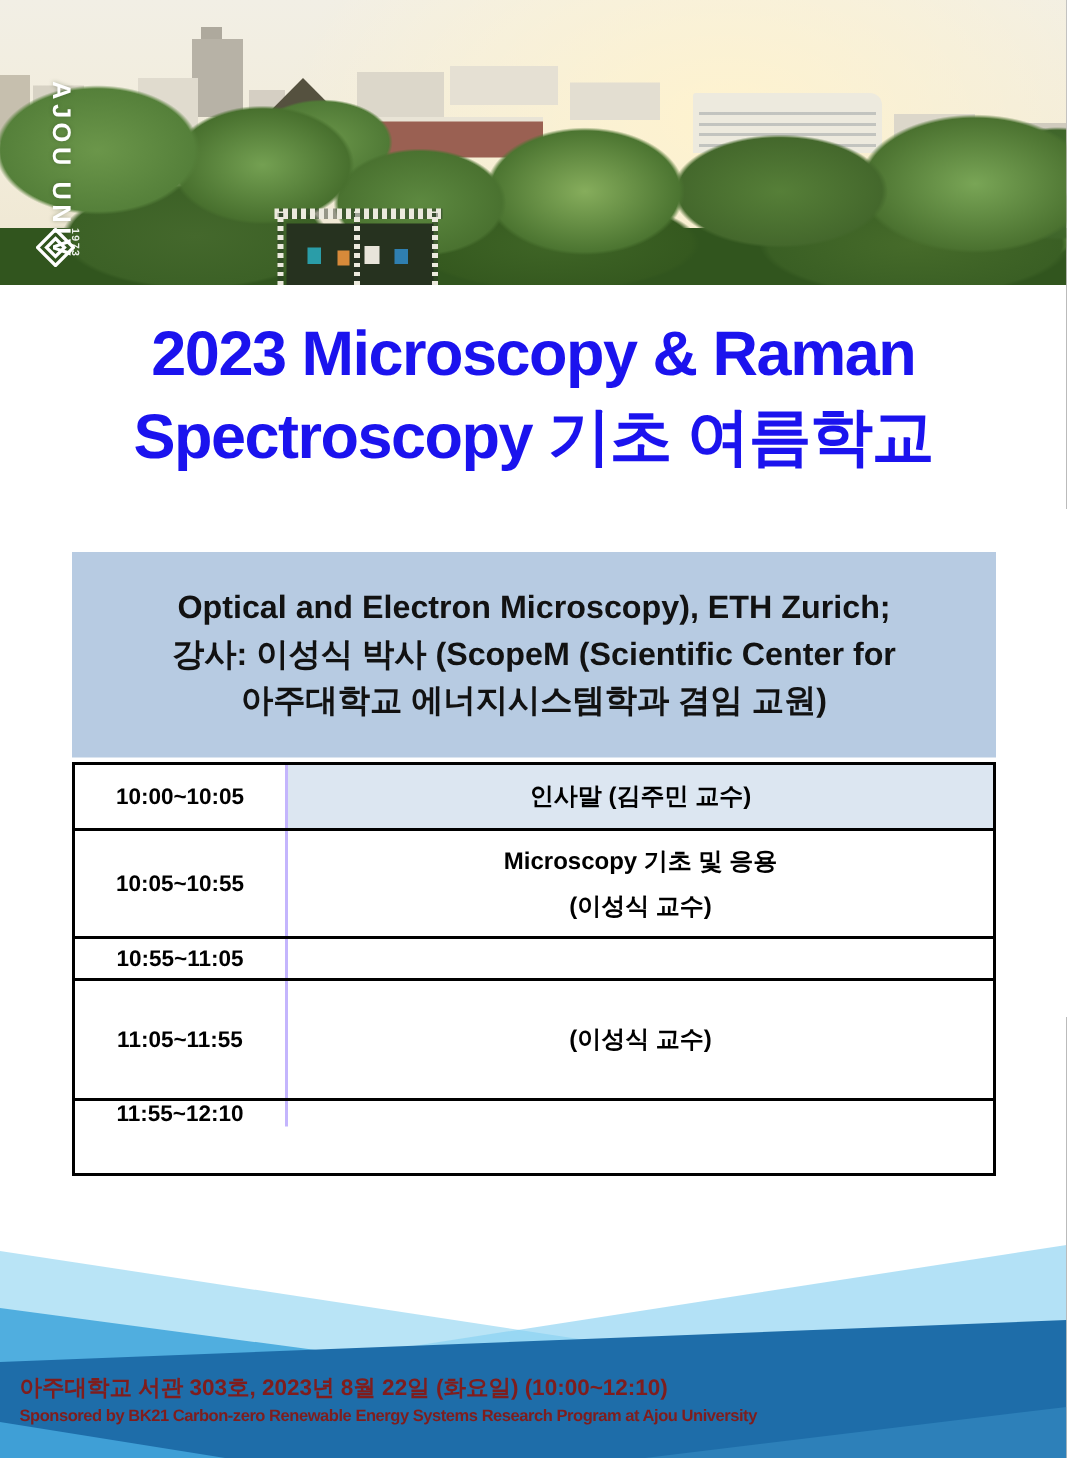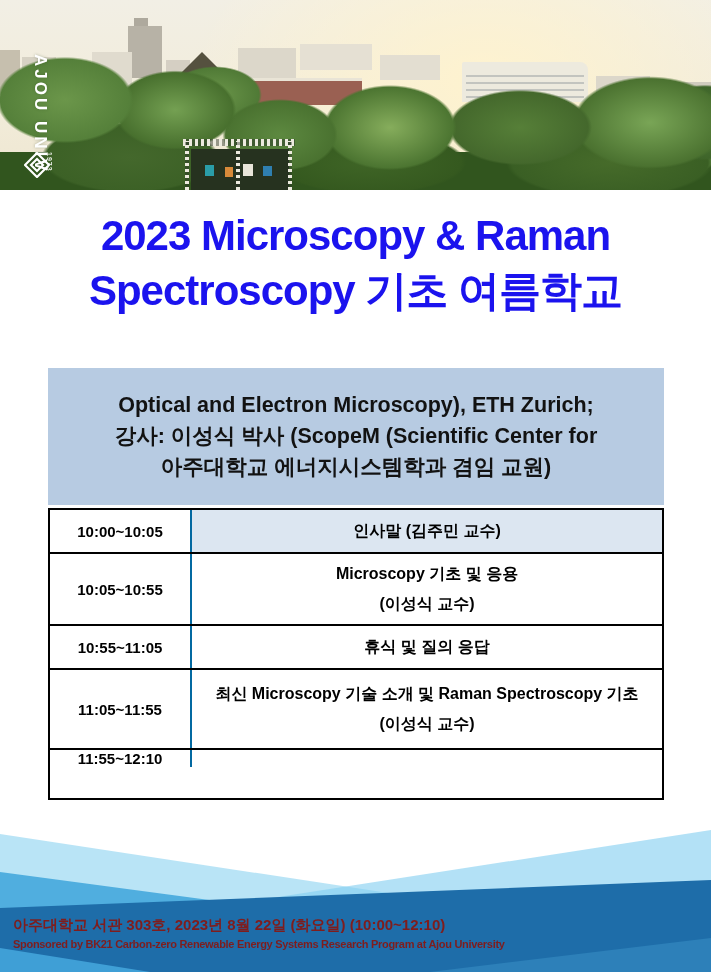--- a/index.html
+++ b/index.html
@@ -97,23 +97,23 @@
   
   .instructor{
     position:absolute;left:48px;top:368px;width:616px;height:137px;
     background:#b7cbe2;display:flex;flex-direction:column;align-items:center;justify-content:center;
     color:#121212;font-weight:700;font-size:21.5px;line-height:31px;text-align:center;
   }
   
   .table{position:absolute;left:48px;top:508px;width:616px;border:2px solid #000;background:#fff;box-sizing:border-box;}
   .trow{display:flex;border-bottom:2px solid #000;box-sizing:border-box;}
   .trow:last-child{border-bottom:none;flex-direction:column;}
-  .h48{height:44px}.h74{height:72px}.h46{height:44px}.h82{height:80px}.h50{height:48px}
+  .h48{height:44px}.h74{height:72px}.h46{height:28px}.h82{height:80px}.h50{height:48px}
   .tcell{display:flex;align-items:center;justify-content:center;box-sizing:border-box;}
-  .time{width:142px;border-right:2px solid #0369a1;font-weight:700;font-size:15px;color:#000;flex:none;}
+  .time{width:142px;border-right:2px solid #c4b5fd;font-weight:700;font-size:15px;color:#000;flex:none;}
   .content{flex:1;flex-direction:column;gap:9px;font-size:16px;font-weight:600;color:#000;text-align:center;padding:0 20px;}
   .content span:empty{display:none;}
   .hl{background:#dce6f1;}
   
   .footer{position:absolute;left:0;bottom:0;width:711px;height:152px;}
   .footer svg{position:absolute;inset:0;}
   .f-line{position:absolute;left:13px;color:#7f1d1d;font-weight:700;white-space:nowrap;}
   .f1{top:96px;font-size:15px;}
   .f2{top:118px;font-size:11px;letter-spacing:-0.3px;}
 </style>
@@ -167,29 +167,24 @@
     </div>
     <div class="trow h74">
       <div class="tcell time">10:05~10:55</div>
       <div class="tcell content">
         <span>Microscopy 기초 및 응용</span>
         <span>(이성식 교수)</span>
       </div>
     </div>
     <div class="trow h46">
       <div class="tcell time">10:55~11:05</div>
-      <div class="tcell content">
-        <span>휴식 및 질의 응답</span>
-
-      </div>
     </div>
     <div class="trow h82">
       <div class="tcell time">11:05~11:55</div>
       <div class="tcell content">
-        <span>최신 Microscopy 기술 소개 및 Raman Spectroscopy 기초</span>
         <span>(이성식 교수)</span>
       </div>
     </div>
     <div class="trow h50">
       <div class="tcell time">11:55~12:10</div>
     </div>
   </div>
 
   <div class="footer">
     <svg width="711" height="152" viewBox="0 0 711 152" preserveAspectRatio="none">

